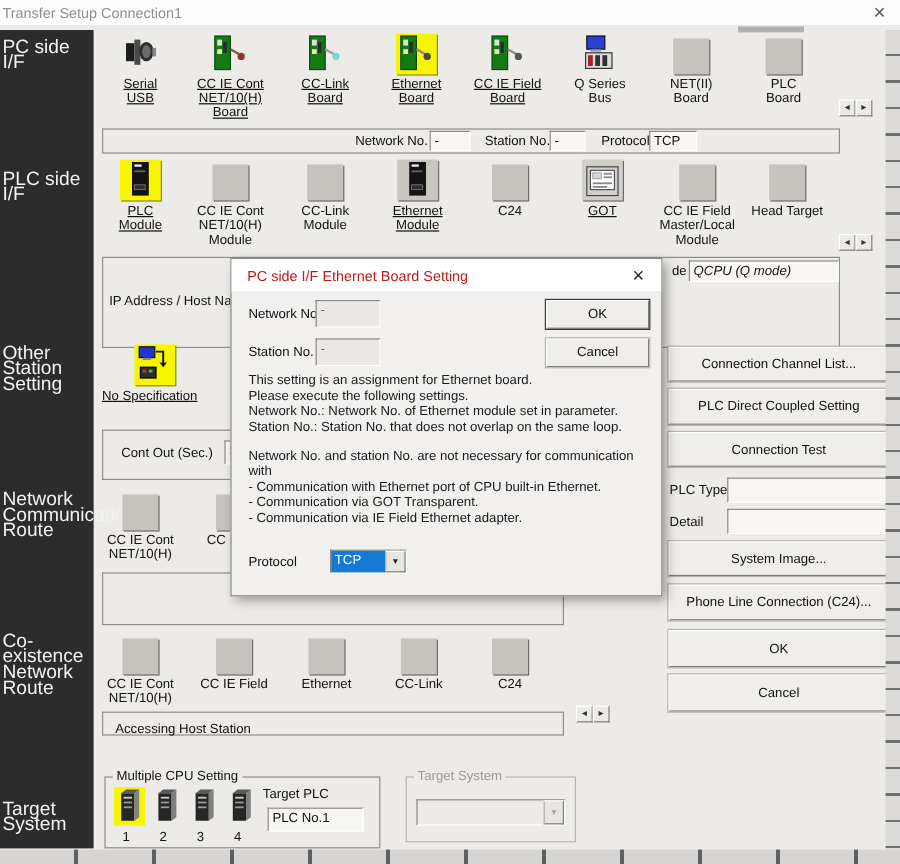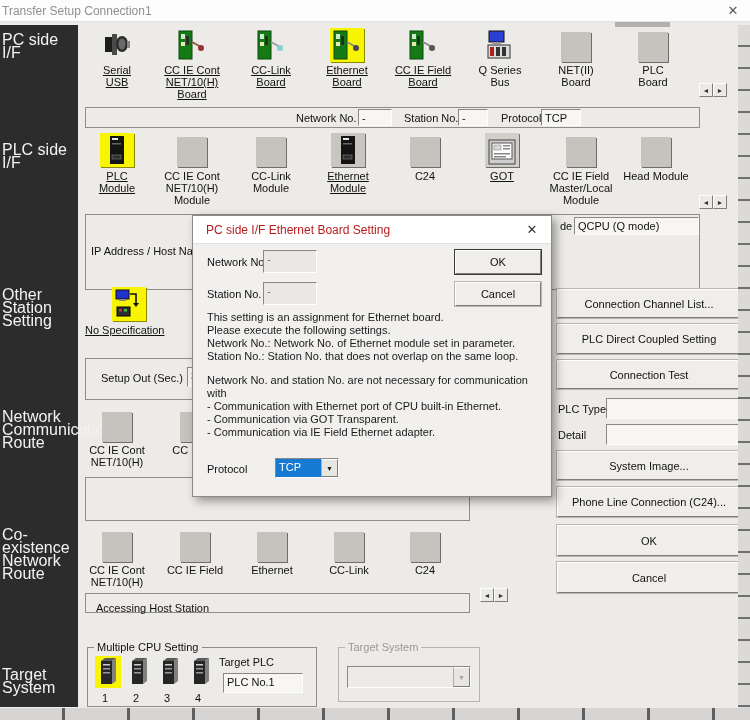--- a/index.html
+++ b/index.html
@@ -254,50 +254,50 @@
 <div class="abs icon-cell" style="left:564px; top:133px;">
   <span class="gray-sq"></span>
 </div>
 <div class="abs icon-label" style="left:539px; top:170px; width:84px;">CC IE Field
 Master/Local
 Module</div>
 
 <div class="abs icon-cell" style="left:639px; top:133px;">
   <span class="gray-sq"></span>
 </div>
-<div class="abs icon-label" style="left:616px; top:170px; width:80px;">Head Module</div>
+<div class="abs icon-label" style="left:616px; top:170px; width:80px;">Head Target</div>
 
 <div class="abs" style="left:699px; top:195px; display:flex;">
   <div class="mini-btn">◄</div>
   <div class="mini-btn">►</div>
 </div>
 
 <div class="abs box" style="left:85px; top:214px; width:615px; height:76px;">
   <span class="abs" style="left:5px; top:30px;">IP Address / Host Na</span>
   <span class="abs" style="left:474px; top:5px;">de</span>
-  <span class="abs sunken" style="left:488px; top:2px; width:125px; height:18px;">QCPU (Q mode)</span>
+  <span class="abs sunken" style="left:488px; top:2px; width:125px; height:18px;font-style:italic;">QCPU (Q mode)</span>
 </div>
 
 <div class="abs icon-cell sel-yellow" style="left:112px; top:287px;">
   <span>
     <svg width="30" height="30" viewBox="0 0 30 30">
         <rect x="2" y="1" width="13" height="9" fill="#2233cc" stroke="#111"></rect>
         <rect x="5" y="10" width="7" height="2" fill="#888"></rect>
         <path d="M16 5 h6 v9" stroke="#111" fill="none" stroke-width="1.6"></path>
         <path d="M19 14 l3 4 3 -4 z" fill="#111"></path>
         <rect x="3" y="18" width="13" height="9" fill="#2e2e2e" stroke="#000"></rect>
         <rect x="5" y="20" width="3" height="2.5" fill="#cc3333"></rect>
         <rect x="10" y="20" width="3" height="2.5" fill="#44bb44"></rect>
       </svg>
   </span>
 </div>
 <div class="abs icon-label lnk" style="left:85px; top:324px; width:90px; text-align:left;">No Specification</div>
 
 <div class="abs box" style="left:85px; top:358px; width:385px; height:42px;">
-  <span class="abs" style="left:15px; top:13px;">Setup Out (Sec.)</span>
+  <span class="abs" style="left:15px; top:13px;">Cont Out (Sec.)</span>
   <span class="abs sunken" style="left:101px; top:8px; width:40px; height:20px;">30</span>
 </div>
 
 <div class="abs icon-cell" style="left:100px; top:408px;">
   <span class="gray-sq"></span>
 </div>
 <div class="abs icon-label" style="left:77px; top:444px; width:80px;">CC IE Cont
 NET/10(H)</div>
 <div class="abs icon-cell" style="left:178px; top:408px;">
   <span class="gray-sq"></span>

